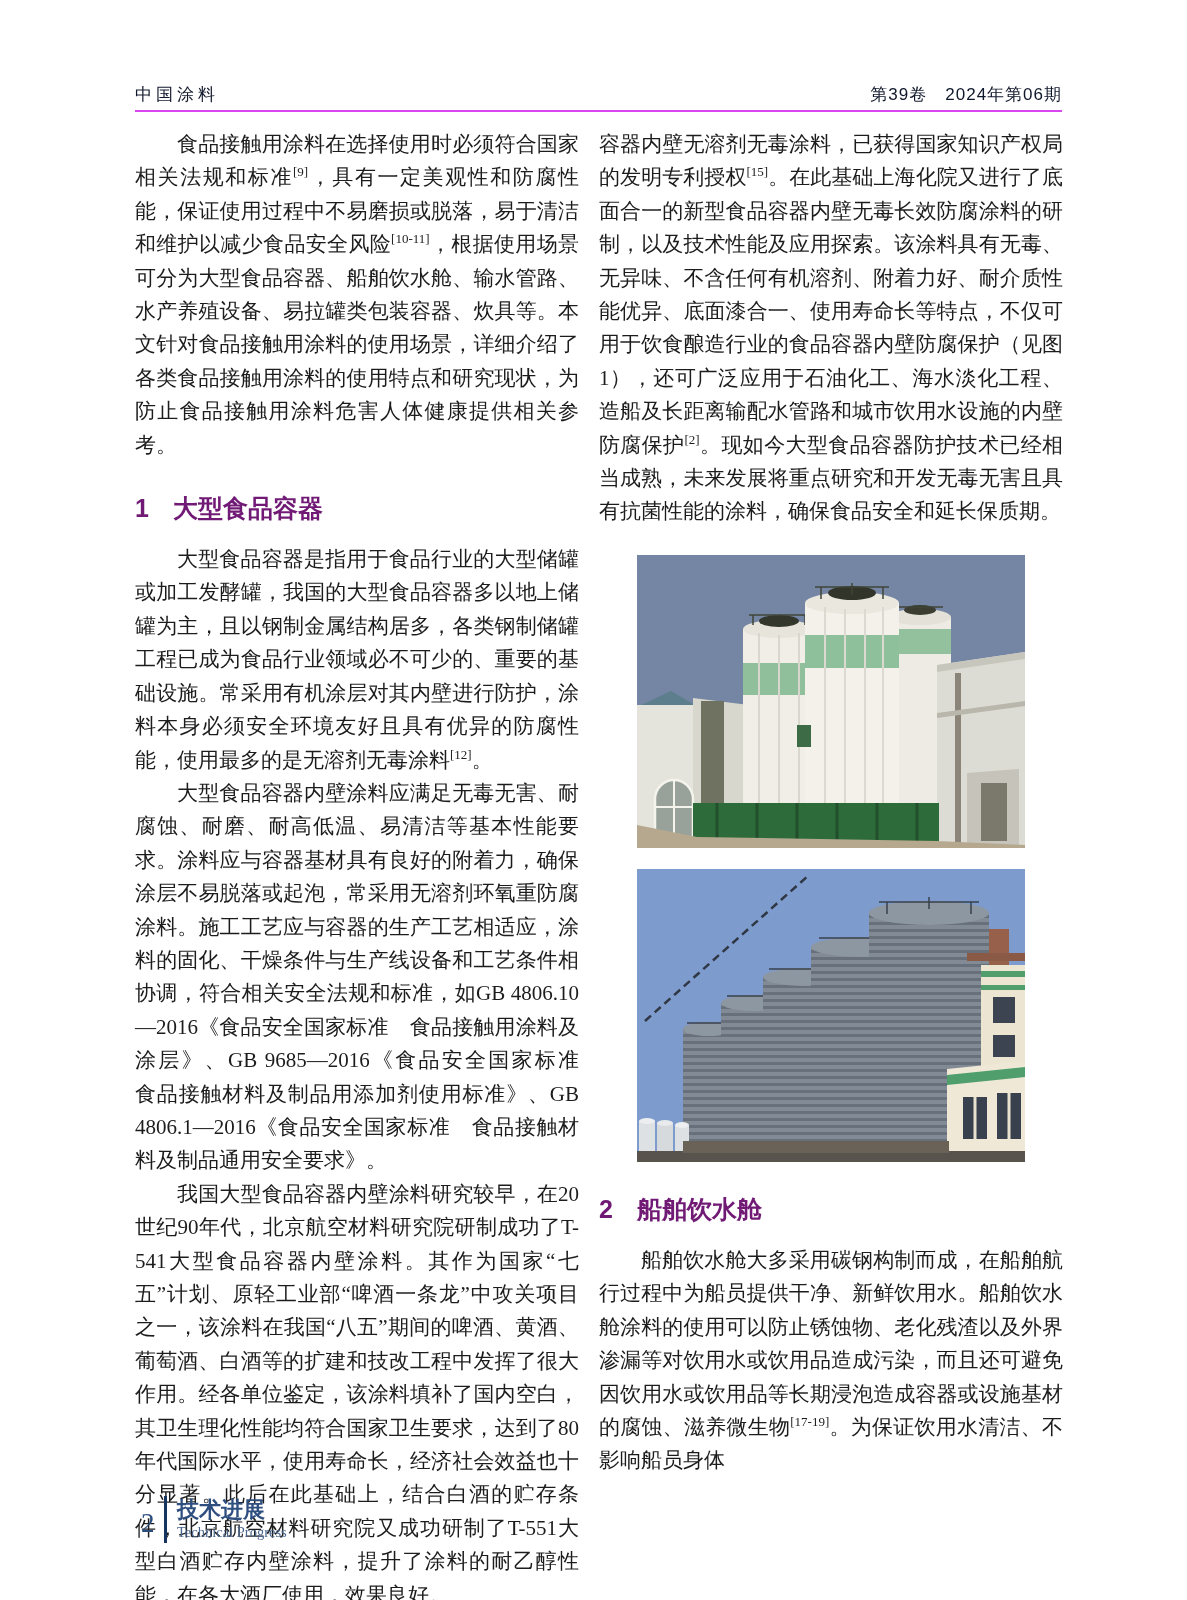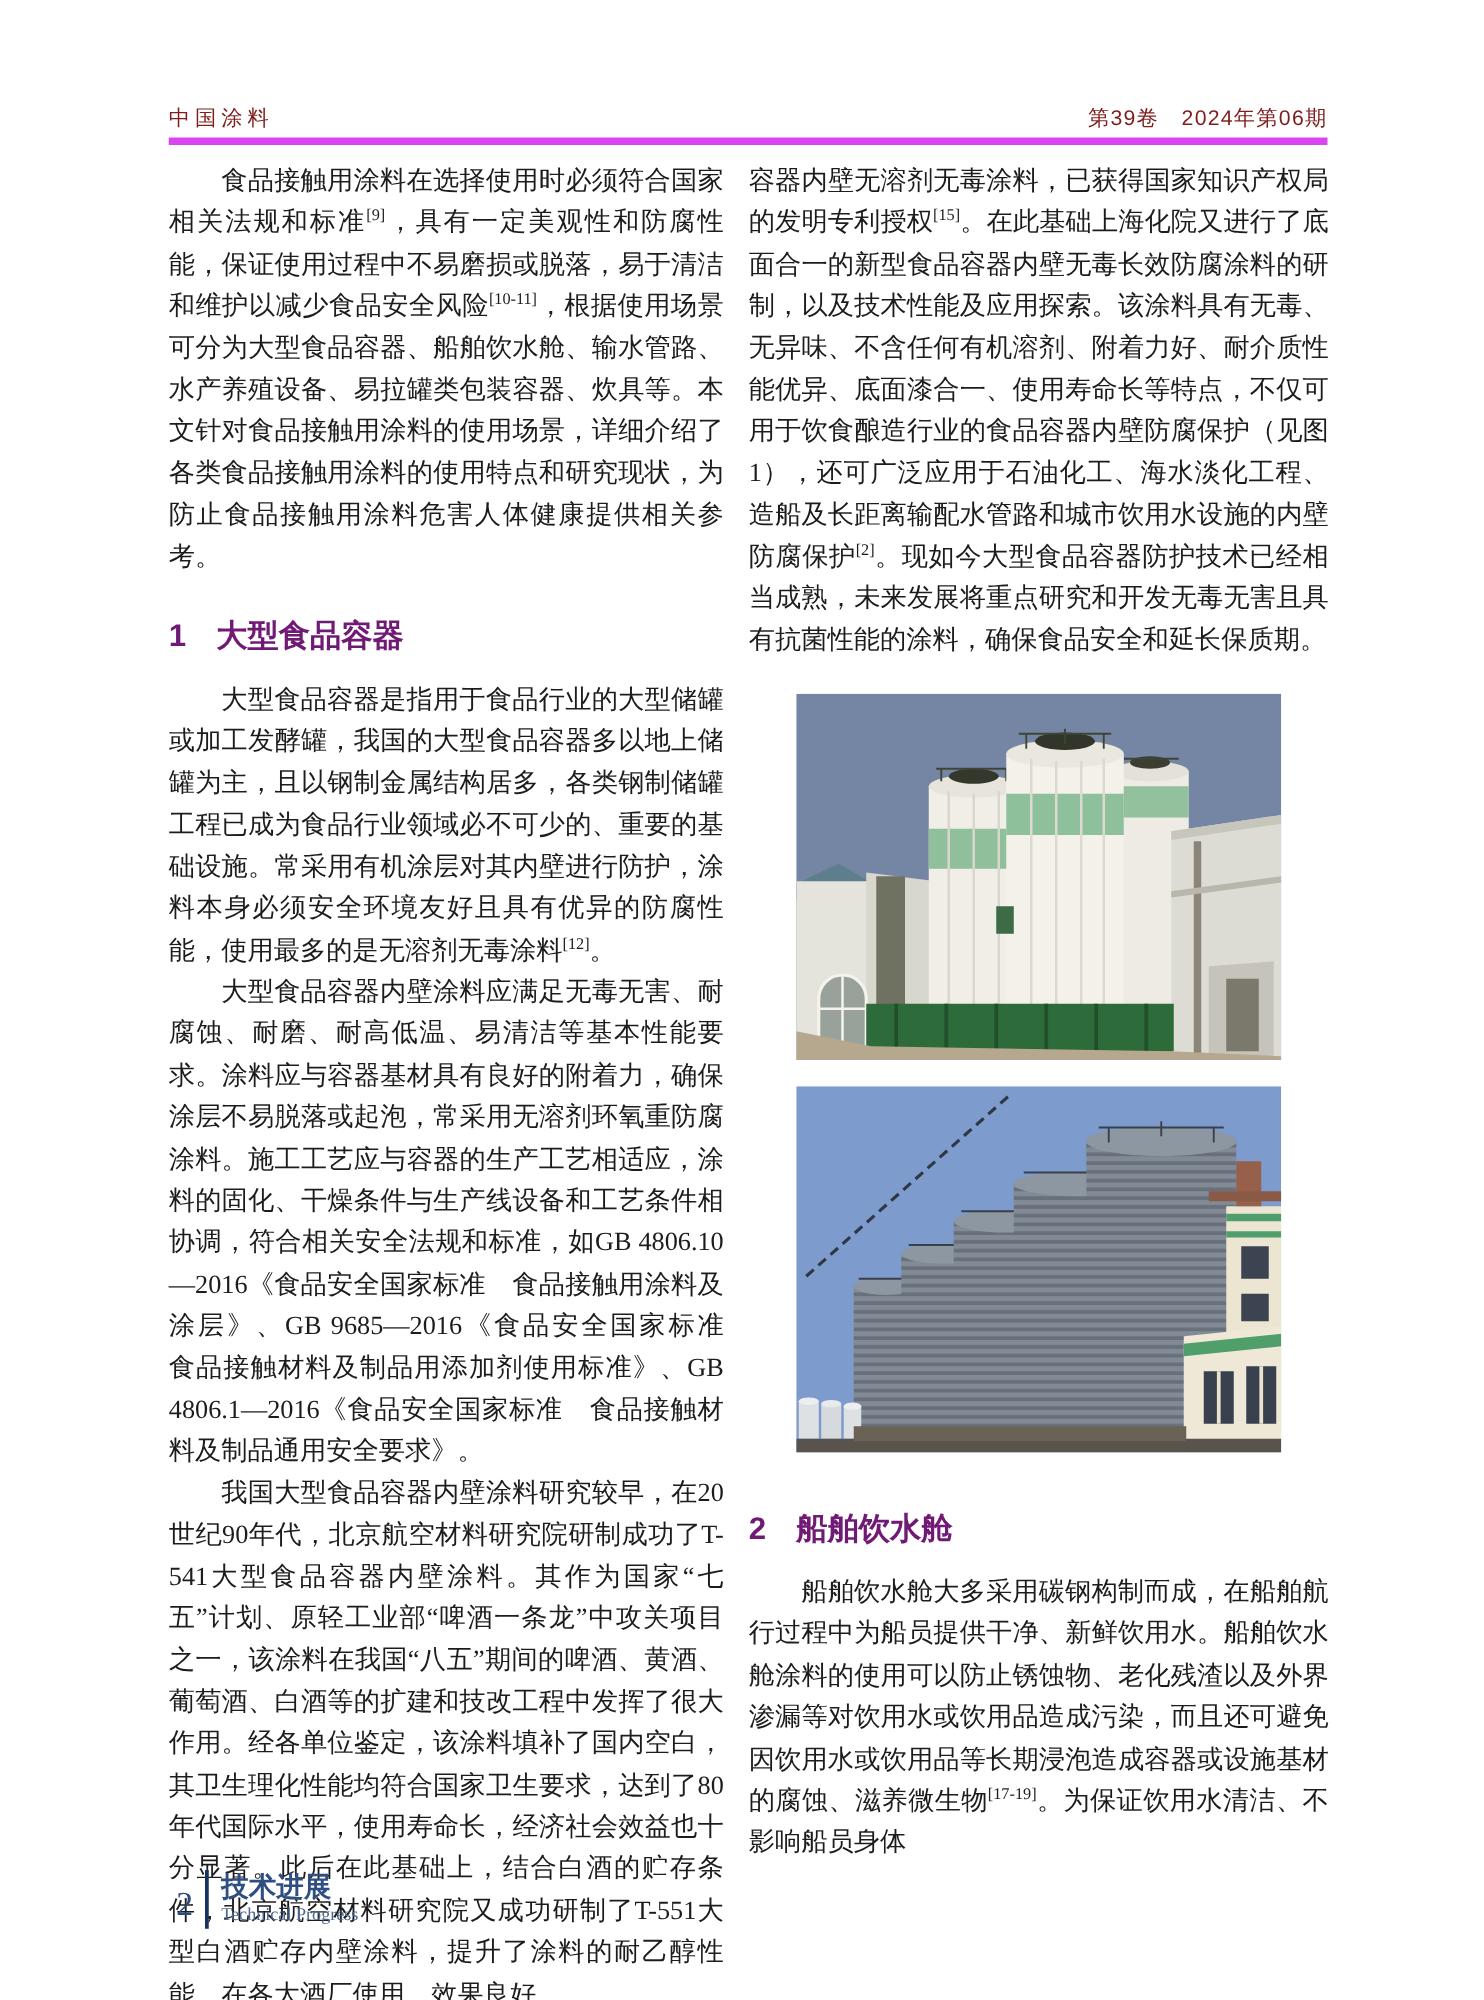--- a/index.html
+++ b/index.html
@@ -1,22 +1,22 @@
 <!DOCTYPE html>
 <html><head>
 <meta charset="utf-8">
 <style>
   html,body{margin:0;padding:0;background:#ffffff;}
   .page{position:relative;width:1187px;height:1600px;background:#ffffff;overflow:hidden;
         font-family:"Liberation Serif",serif;color:#1c1c1c;}
 
   
   .page-header{position:absolute;left:135px;top:76px;width:927px;height:30px;
-               border-bottom:6px solid #d946ef;display:flex;justify-content:space-between;align-items:flex-end;
-               font-family:"Liberation Sans",sans-serif;color:#7f1d1d;font-size:17px;padding-bottom:4px;}
+               border-bottom:2px solid #d946ef;display:flex;justify-content:space-between;align-items:flex-end;
+               font-family:"Liberation Sans",sans-serif;color:#0f172a;font-size:17px;padding-bottom:4px;}
   .journal-name{letter-spacing:4px;}
   .issue-info{letter-spacing:1px;}
 
   
   .columns{position:absolute;left:135px;top:128px;width:928px;display:flex;gap:20px;}
   .col-left{width:444px;}
   .col-right{width:464px;}
   p.body-text{margin:0;font-size:21px;line-height:33.4px;text-align:justify;text-justify:inter-ideograph;
               text-indent:2em;}
   p.no-indent{text-indent:0;}
@@ -199,21 +199,21 @@
             <ellipse cx="28" cy="254" rx="8" ry="3" fill="#e8eaec"></ellipse>
           <rect x="38" y="256" width="14" height="26" fill="#dde1e4"></rect>
             <ellipse cx="45" cy="256" rx="7" ry="3" fill="#eceef0"></ellipse>
 
           <rect x="0" y="282" width="388" height="11" fill="#58534c"></rect>
           <rect x="46" y="272" width="266" height="12" fill="#6b6257"></rect>
         </svg>
 
       </figure>
 
-      <h2 class="section-heading" style="margin-top:44px;">
+      <h2 class="section-heading" style="margin-top:31px;">
         <span class="sec-num">2</span><span>船舶饮水舱</span>
       </h2>
 
       <p class="body-text">船舶饮水舱大多采用碳钢构制而成，在船舶航行过程中为船员提供干净、新鲜饮用水。船舶饮水舱涂料的使用可以防止锈蚀物、老化残渣以及外界渗漏等对饮用水或饮用品造成污染，而且还可避免因饮用水或饮用品等长期浸泡造成容器或设施基材的腐蚀、滋养微生物<sup>[17-19]</sup>。为保证饮用水清洁、不影响船员身体</p>
     </div>
   </div>
 
   <footer class="page-footer">
     <span class="footer-pagenum">2</span>
     <span class="footer-bar"></span>

